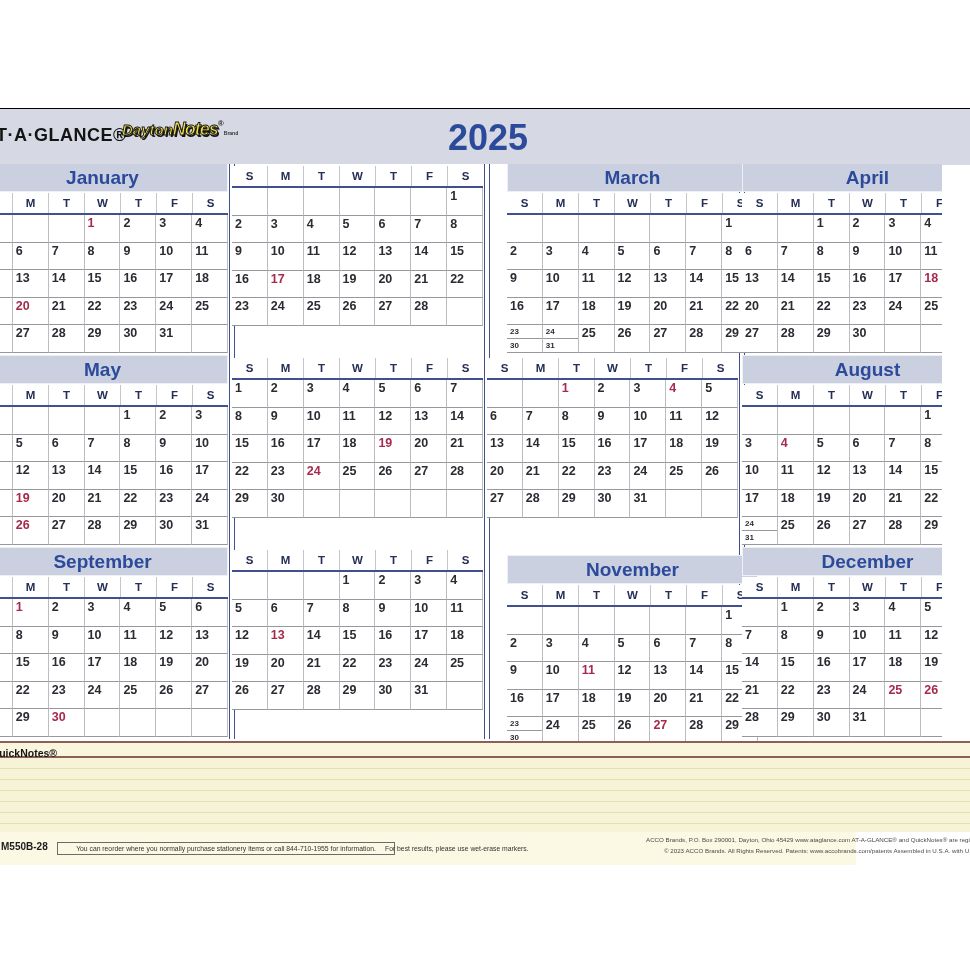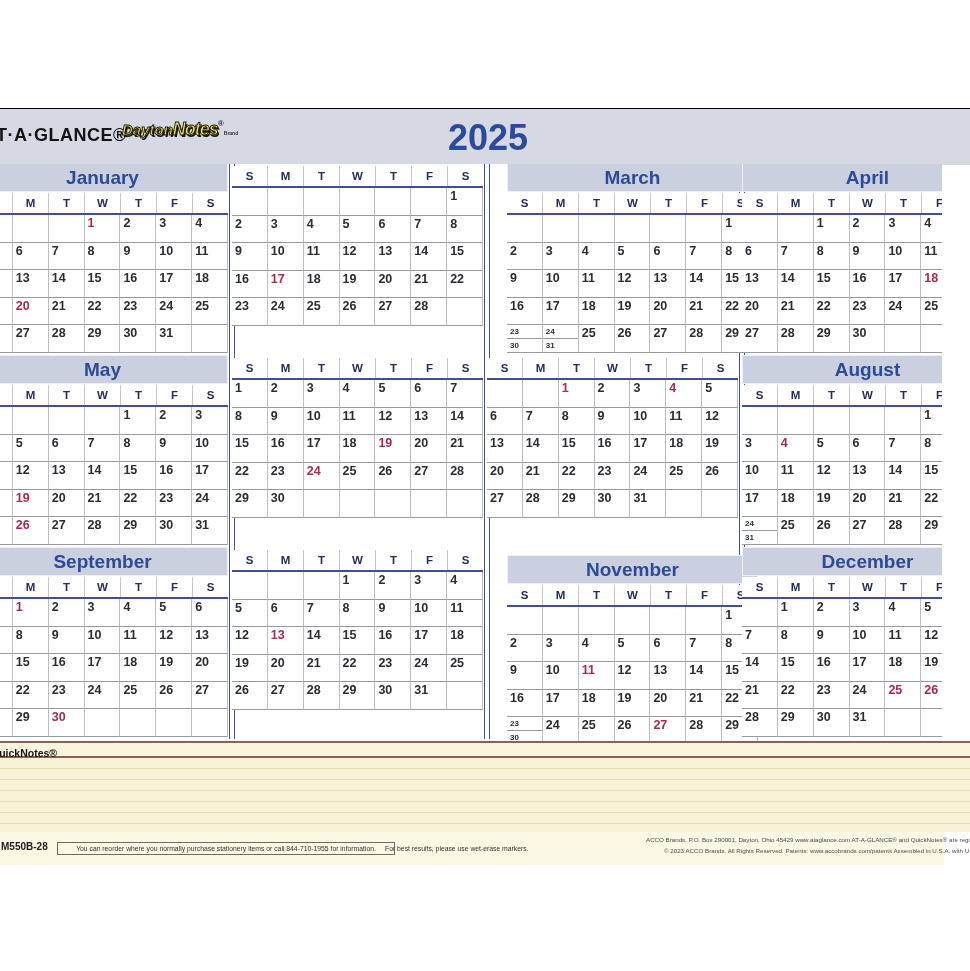--- a/index.html
+++ b/index.html
@@ -48,21 +48,21 @@
   
   .notes{position:absolute;top:633px;left:0;width:970px;height:91px;
          border-top:2px solid #8e5f55;box-sizing:border-box;background:#f7f3d6;}
   .notes-label-strip{height:13px;background:#f9f6dd;border-bottom:2px solid #8e5f55;}
   .notes-label{position:relative;left:-9px;top:0;font-size:10.5px;font-weight:bold;color:#141414;
                white-space:nowrap;}
   .notes-lines{height:74px;background:repeating-linear-gradient(to bottom,
                #f7f3d6 0px,#f7f3d6 10px,#e6dfb2 10px,#e6dfb2 11px);}
 
   
-  .footer{position:absolute;top:724px;left:0;width:944px;height:33px;background:#fbf8e3;}
+  .footer{position:absolute;top:724px;left:0;width:856px;height:33px;background:#fbf8e3;}
   .item-no{position:absolute;left:1px;top:9px;font-size:10px;font-weight:bold;color:#1d1d1d;}
   .reorder-box{position:absolute;left:57px;top:10px;width:338px;height:13px;
                border:1px solid #6b6b6b;box-sizing:border-box;text-align:center;
                line-height:11px;font-size:6.8px;color:#333;overflow:hidden;white-space:nowrap;}
   .best-results{position:absolute;left:385px;top:13px;font-size:6.8px;color:#333;white-space:nowrap;}
   .legal{position:absolute;left:646px;top:2px;width:324px;overflow:hidden;text-align:left;}
   .legal div{font-size:6.2px;line-height:11px;color:#4a4a4a;white-space:nowrap;}
   .legal div:last-child{text-indent:18px;}
 </style>
 </head>

